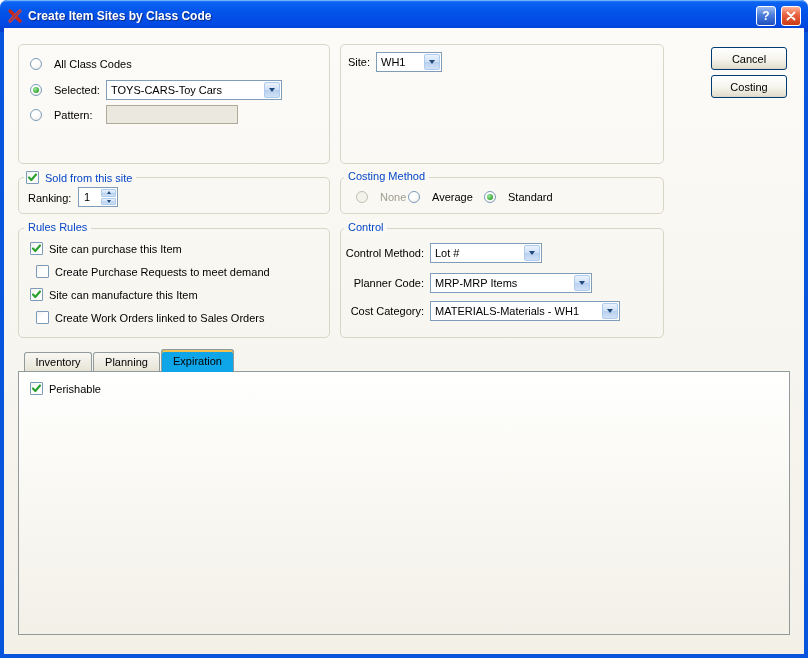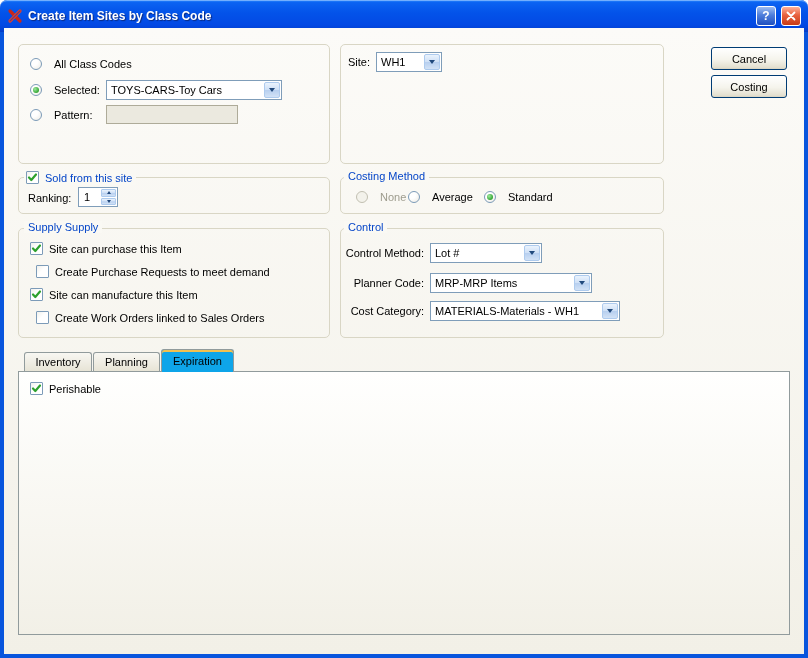--- a/index.html
+++ b/index.html
@@ -166,21 +166,21 @@
   <div class="radiorow" style="left:408px;top:190px">
     <span class="rad"></span>
     <span class="lbl">Average</span>
   </div>
   <div class="radiorow on" style="left:484px;top:190px">
     <span class="rad"></span>
     <span class="lbl">Standard</span>
   </div>
 
   <div class="groupbox" style="left:18px;top:228px;width:312px;height:110px"></div>
-  <span class="gtitle" style="left:24px;top:221px">Supply Supply</span>
+  <span class="gtitle" style="left:24px;top:221px">Rules Rules</span>
   <div class="cbrow on" style="left:30px;top:241px">
     <span class="cb">
       <svg width="11" height="11" viewBox="0 0 11 11">
           <path d="M2 5.5 L4.3 8 L9 2.5" fill="none" stroke="#2DA12D" stroke-width="2.2" stroke-linecap="round" stroke-linejoin="round"></path>
         </svg>
     </span>
     <span class="lbl">Site can purchase this Item</span>
   </div>
   <div class="cbrow" style="left:36px;top:264px">
     <span class="cb">

